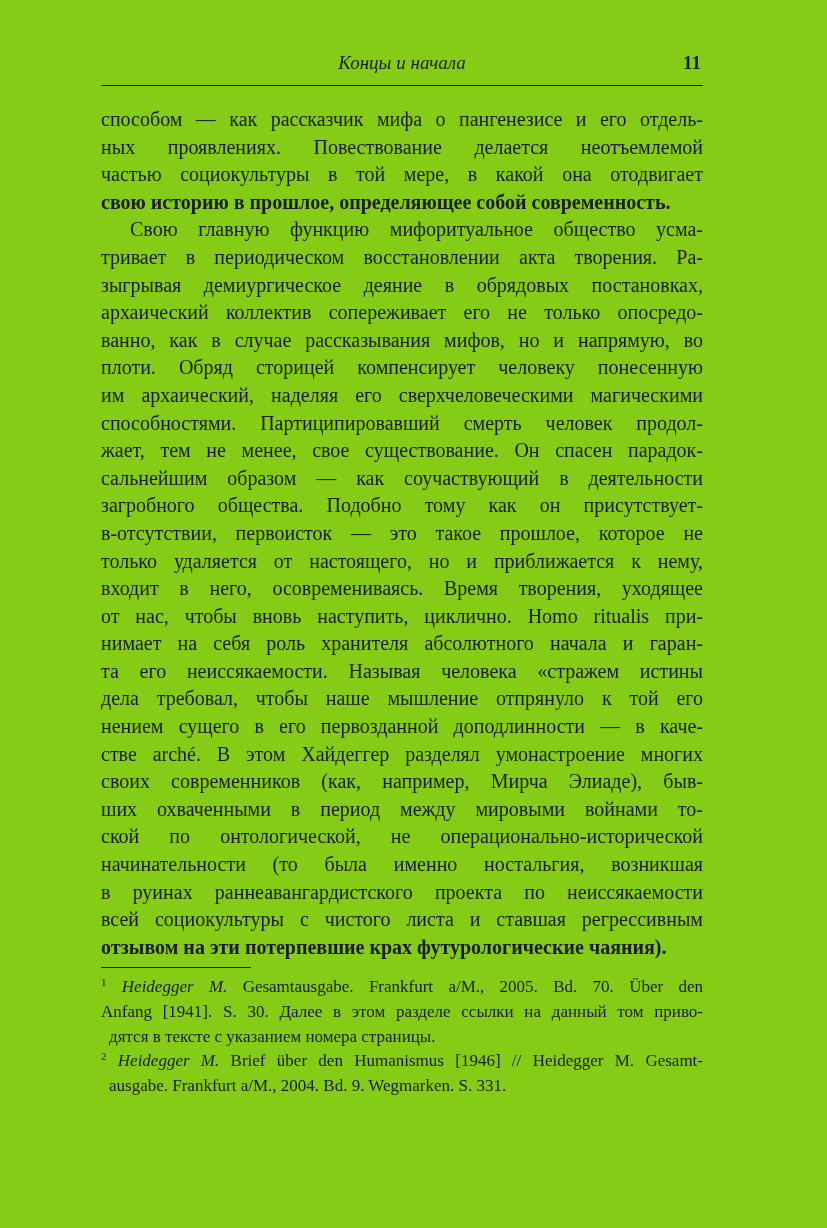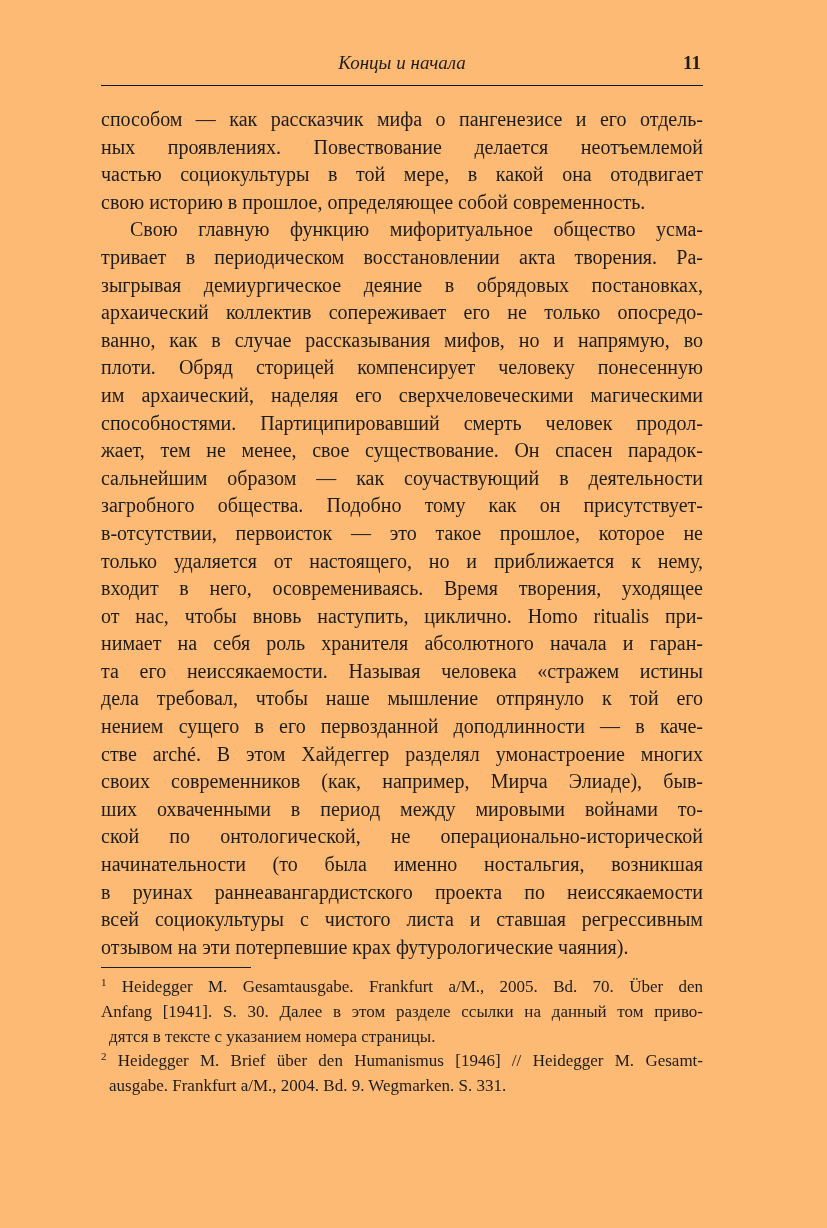--- a/index.html
+++ b/index.html
@@ -5,21 +5,21 @@
   html, body {
     margin: 0;
     padding: 0;
     background: #e8e8e8;
   }
   .sheet {
     position: relative;
     width: 827px;
     height: 1228px;
     margin: 0 auto;
-    background: #fdba74;
+    background: #84cc16;
     color: #1c1c1c;
     font-family: "Liberation Serif", "DejaVu Serif", serif;
     overflow: hidden;
   }
   .textblock {
     position: absolute;
     left: 101px;
     top: 52px;
     width: 602px;
   }
@@ -46,21 +46,21 @@
     margin-top: 20px;
   }
   .para { margin: 0; }
   .line {
     font-size: 20px;
     line-height: 27.6px;
     text-align: justify;
     text-align-last: justify;
     white-space: normal;
   }
-  .line.last { text-align-last: left; }
+  .line.last { text-align-last: left; font-weight: bold; }
   .line.first-indent { padding-left: 29px; }
   
   .fn-sep {
     width: 150px;
     border: none;
     border-top: 1.4px solid #1e1e1e;
     margin: 6px 0 7px 0;
   }
   .footnotes { }
   .footnote { margin: 0; }
@@ -71,21 +71,21 @@
     text-align-last: justify;
   }
   .fn-line.last { text-align-last: left; margin-left: 8px; }
   .fn-marker {
     font-size: 11px;
     line-height: 0;
     vertical-align: baseline;
     position: relative;
     top: -6px;
   }
-  .fn-author { }
+  .fn-author { font-style: italic; }
 </style>
 </head>
 <body>
 
 <div class="sheet">
   <div class="textblock">
 
     <header class="running-head">
       <span class="head-title">Концы и начала</span>
       <span class="page-number">11</span>

